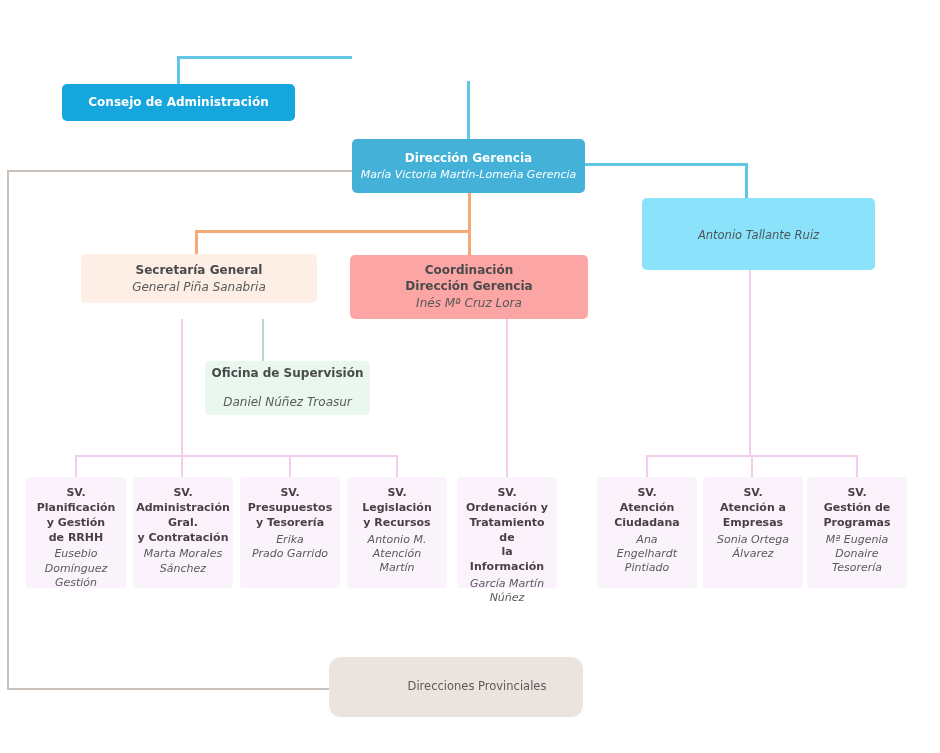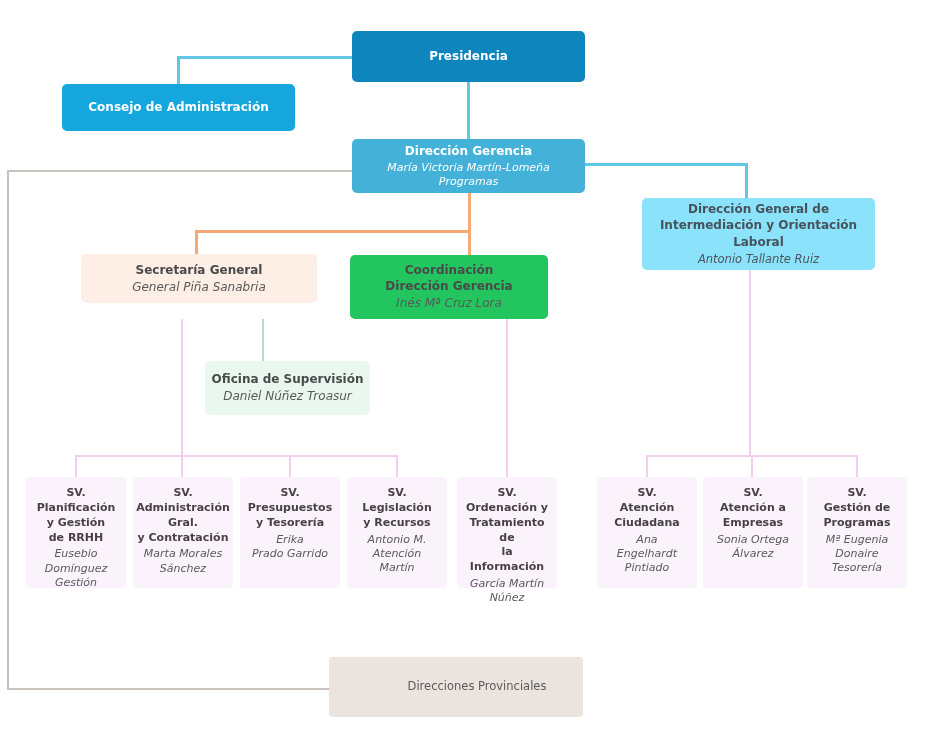--- a/index.html
+++ b/index.html
@@ -16,42 +16,42 @@
     display:flex;flex-direction:column;
     align-items:center;justify-content:center;
     text-align:center;
     box-sizing:border-box;
     padding:4px 6px;
   }
   .node .t{font-weight:bold;white-space:pre-line;line-height:1.35;}
   .node .p{font-style:italic;white-space:pre-line;line-height:1.3;margin-top:2px;}
   
   #n-presidencia{left:352px;top:31px;width:233px;height:51px;background:#0e86bd;color:#ffffff;font-size:12px;}
-  #n-consejo{left:62px;top:84px;width:233px;height:47px;background:#15a6de;color:#ffffff;font-size:12px;}
+  #n-consejo{left:62px;top:84px;width:233px;height:37px;background:#15a6de;color:#ffffff;font-size:12px;}
   #n-gerencia{left:352px;top:139px;width:233px;height:54px;background:#44b1d9;color:#ffffff;font-size:12px;}
   #n-gerencia .p{font-size:11px;}
   #n-dg{left:642px;top:198px;width:233px;height:72px;background:#8ae2fb;color:#47525b;font-size:12px;}
   #n-dg .p{color:#4d565e;font-size:11.5px;}
   
   #n-secretaria{left:81px;top:254px;width:236px;height:49px;background:#fdeee6;color:#4a4a4a;font-size:12px;}
-  #n-coordinacion{left:350px;top:255px;width:198px;height:64px;background:#22c55e;color:#4a4a4a;font-size:12px;}
-  #n-oficina{left:205px;top:361px;width:165px;height:54px;background:#e9f7ef;color:#4a4a4a;font-size:12px;}
+  #n-coordinacion{left:350px;top:255px;width:238px;height:64px;background:#fca5a5;color:#4a4a4a;font-size:12px;}
+  #n-oficina{left:205px;top:361px;width:165px;height:54px;background:#e9f7ef;color:#4a4a4a;font-size:12px;justify-content:space-between;}
   .node .p{color:#5a5a5a;}
   #n-presidencia .t,#n-consejo .t,#n-gerencia .t{color:#ffffff;}
   #n-gerencia .p{color:#ffffff;}
   
   .sv{
     top:477px;width:100px;height:111px;background:#faf3fc;color:#4a4146;
     font-size:11px;border-radius:4px;justify-content:flex-start;padding-top:9px;
   }
   .sv .p{font-size:11px;}
   #n-sv0{left:26px;}  #n-sv1{left:133px;} #n-sv2{left:240px;} #n-sv3{left:347px;}
   #n-sv4{left:457px;} #n-sv5{left:597px;} #n-sv6{left:703px;} #n-sv7{left:807px;}
   
-  #n-provinciales{left:329px;top:657px;width:254px;height:60px;background:#ebe3de;color:#5a5a5a;font-size:11.5px;border-radius:4px;padding-left:48px;}
+  #n-provinciales{left:329px;top:657px;width:254px;height:60px;background:#ebe3de;color:#5a5a5a;font-size:11.5px;border-radius:12px;padding-left:48px;}
   #n-provinciales .t{font-weight:normal;}
   
   .line{position:absolute;}
   .lc{background:#62c6e5;} 
   .lo{background:#f6a876;} 
   .lg{background:#c9c1ba;} 
   .lp{background:#f3cdec;} 
   .lv{background:#b7dcc4;} 
 </style>
 </head>
@@ -86,37 +86,31 @@
   <div class="line lp" style="left:396px;top:455px;width:2px;height:22px;"></div>
 
   <div class="line lp" style="left:506px;top:319px;width:2px;height:158px;"></div>
 
   <div class="line lp" style="left:749px;top:270px;width:2px;height:187px;"></div>
   <div class="line lp" style="left:646px;top:455px;width:212px;height:2px;"></div>
   <div class="line lp" style="left:646px;top:455px;width:2px;height:22px;"></div>
   <div class="line lp" style="left:751px;top:455px;width:2px;height:22px;"></div>
   <div class="line lp" style="left:856px;top:455px;width:2px;height:22px;"></div>
 
-  <div class="node" id="n-presidencia">
-    <span class="t">Presidencia</span>
-  </div>
 
   <div class="node" id="n-consejo">
     <span class="t">Consejo de Administración</span>
   </div>
 
   <div class="node" id="n-gerencia">
     <span class="t">Dirección Gerencia</span>
-    <span class="p">María Victoria Martín-Lomeña Programas</span>
+    <span class="p">María Victoria Martín-Lomeña Gerencia</span>
   </div>
 
   <div class="node" id="n-dg">
-    <span class="t">Dirección General de
-Intermediación y Orientación
-Laboral</span>
     <span class="p">Antonio Tallante Ruiz</span>
   </div>
 
   <div class="node" id="n-secretaria">
     <span class="t">Secretaría General</span>
     <span class="p">General Piña Sanabria</span>
   </div>
 
   <div class="node" id="n-coordinacion">
     <span class="t">Coordinación

